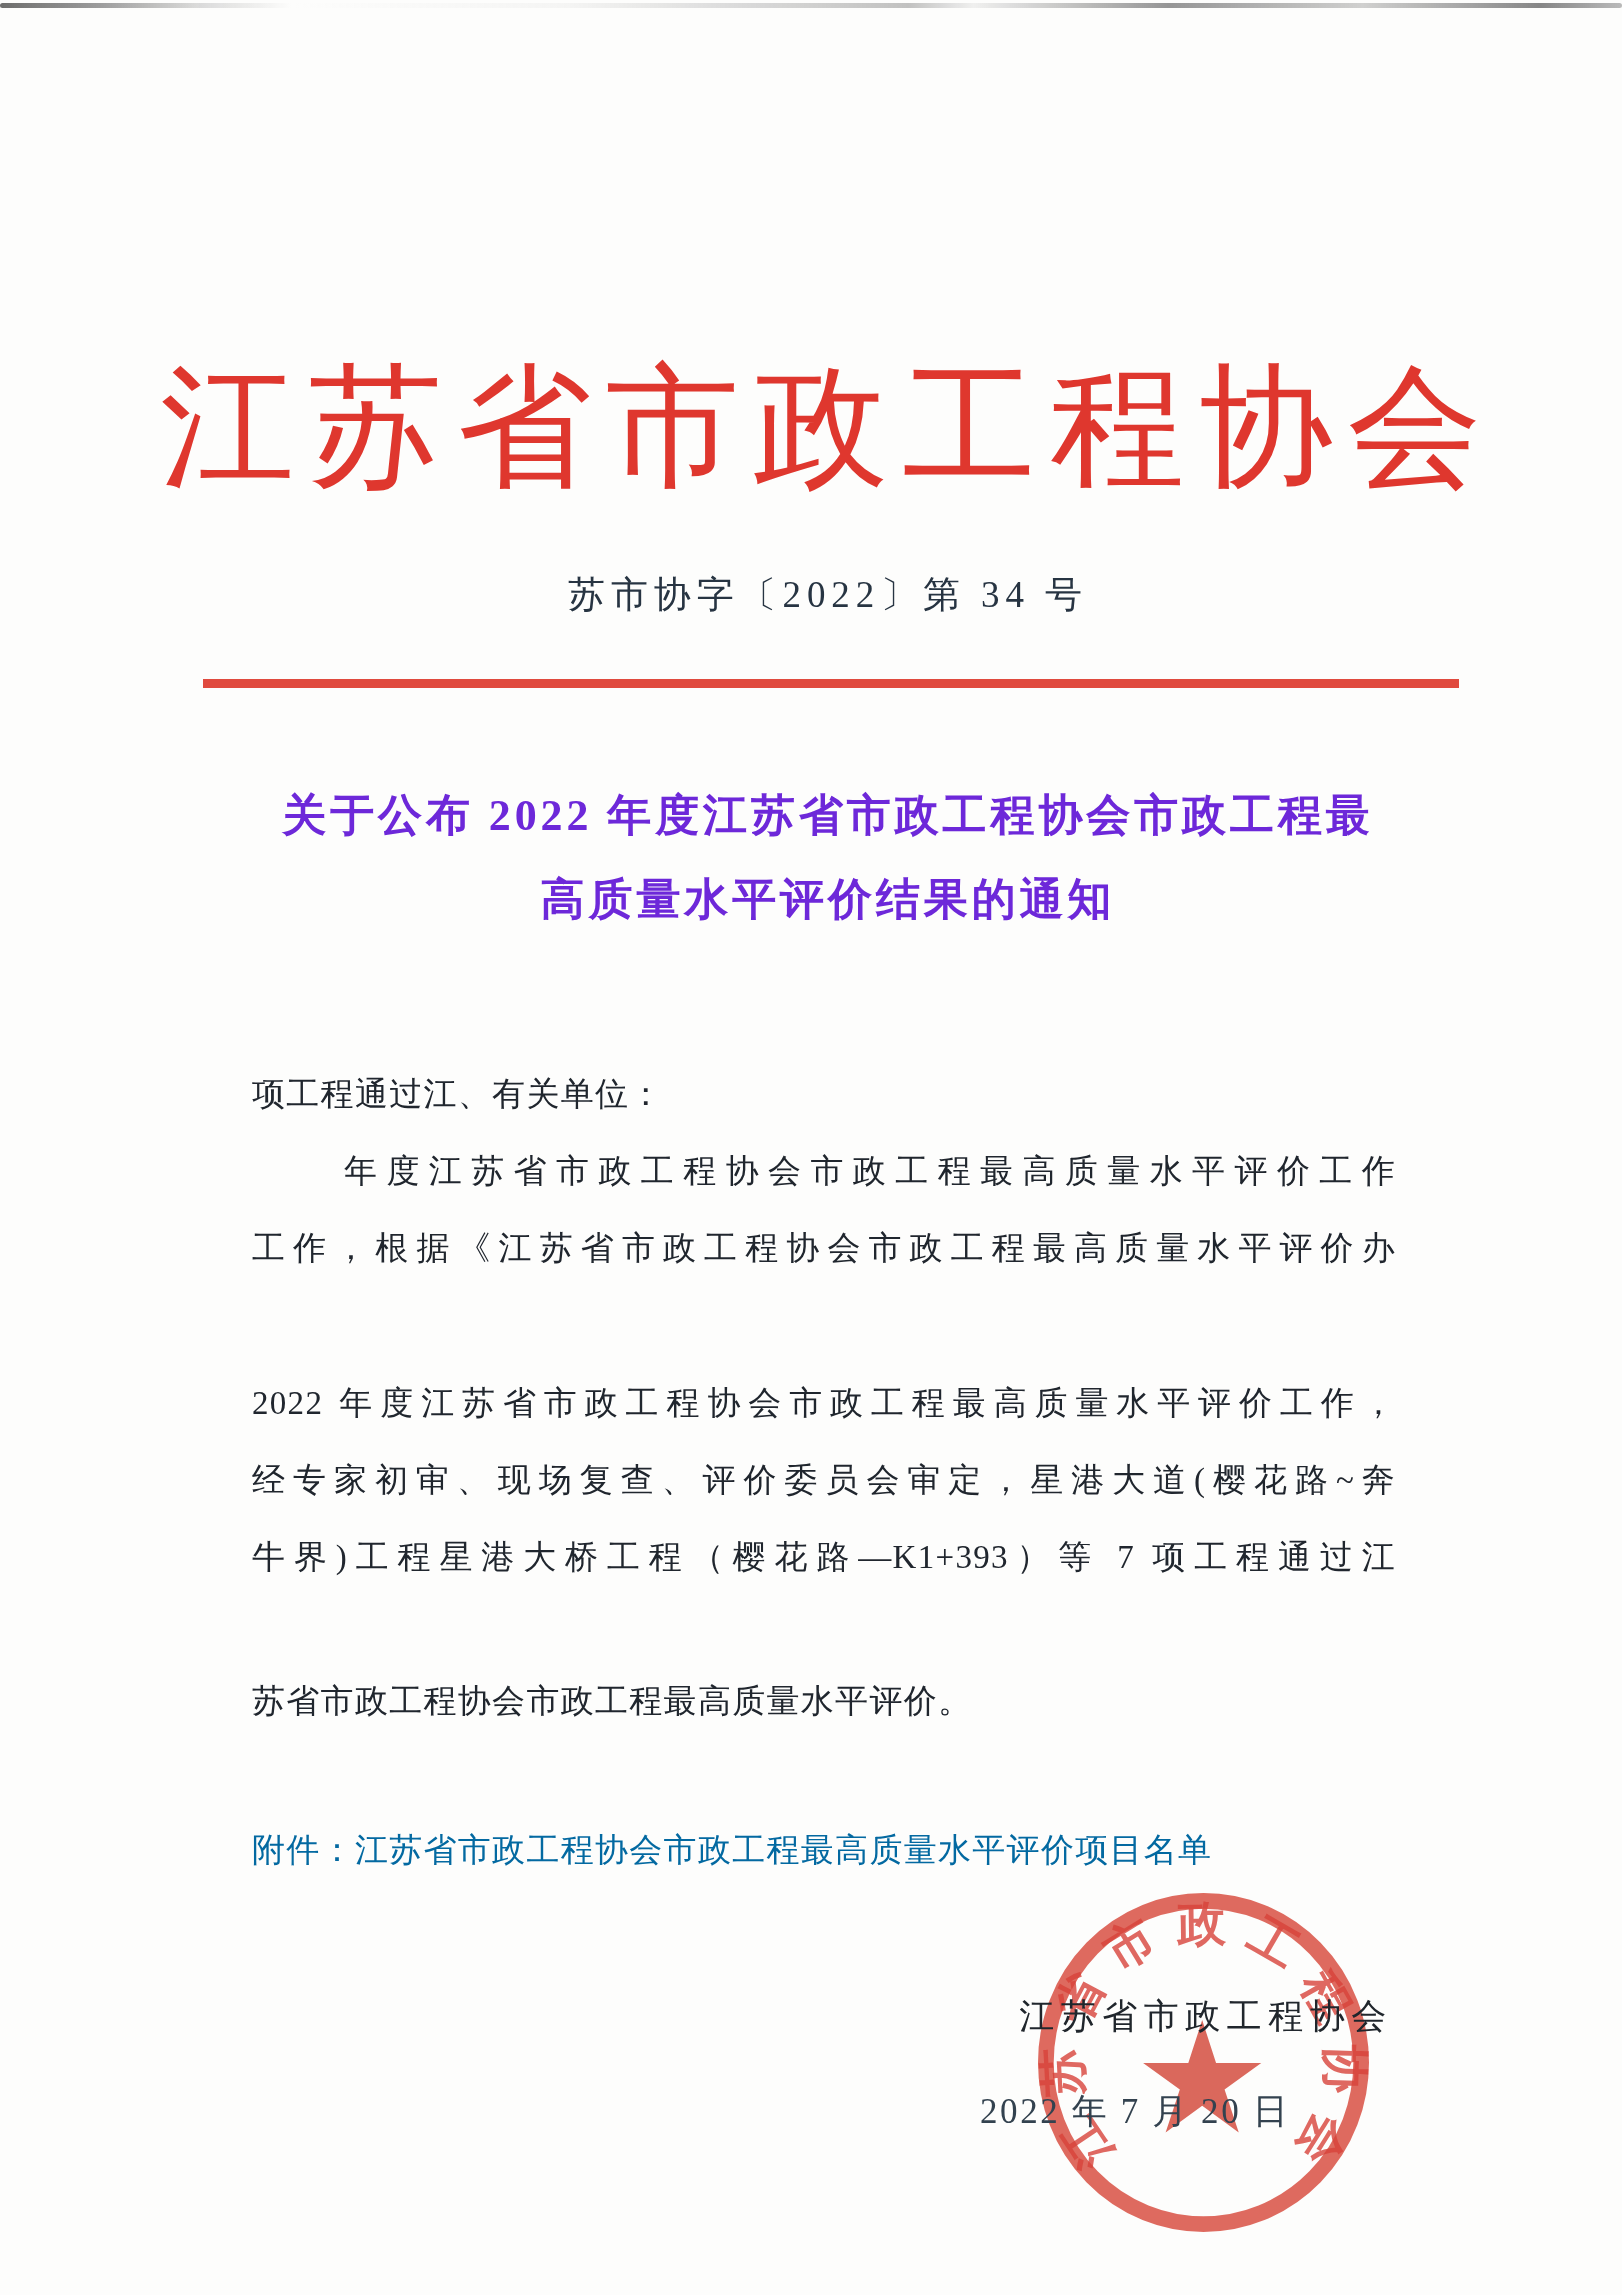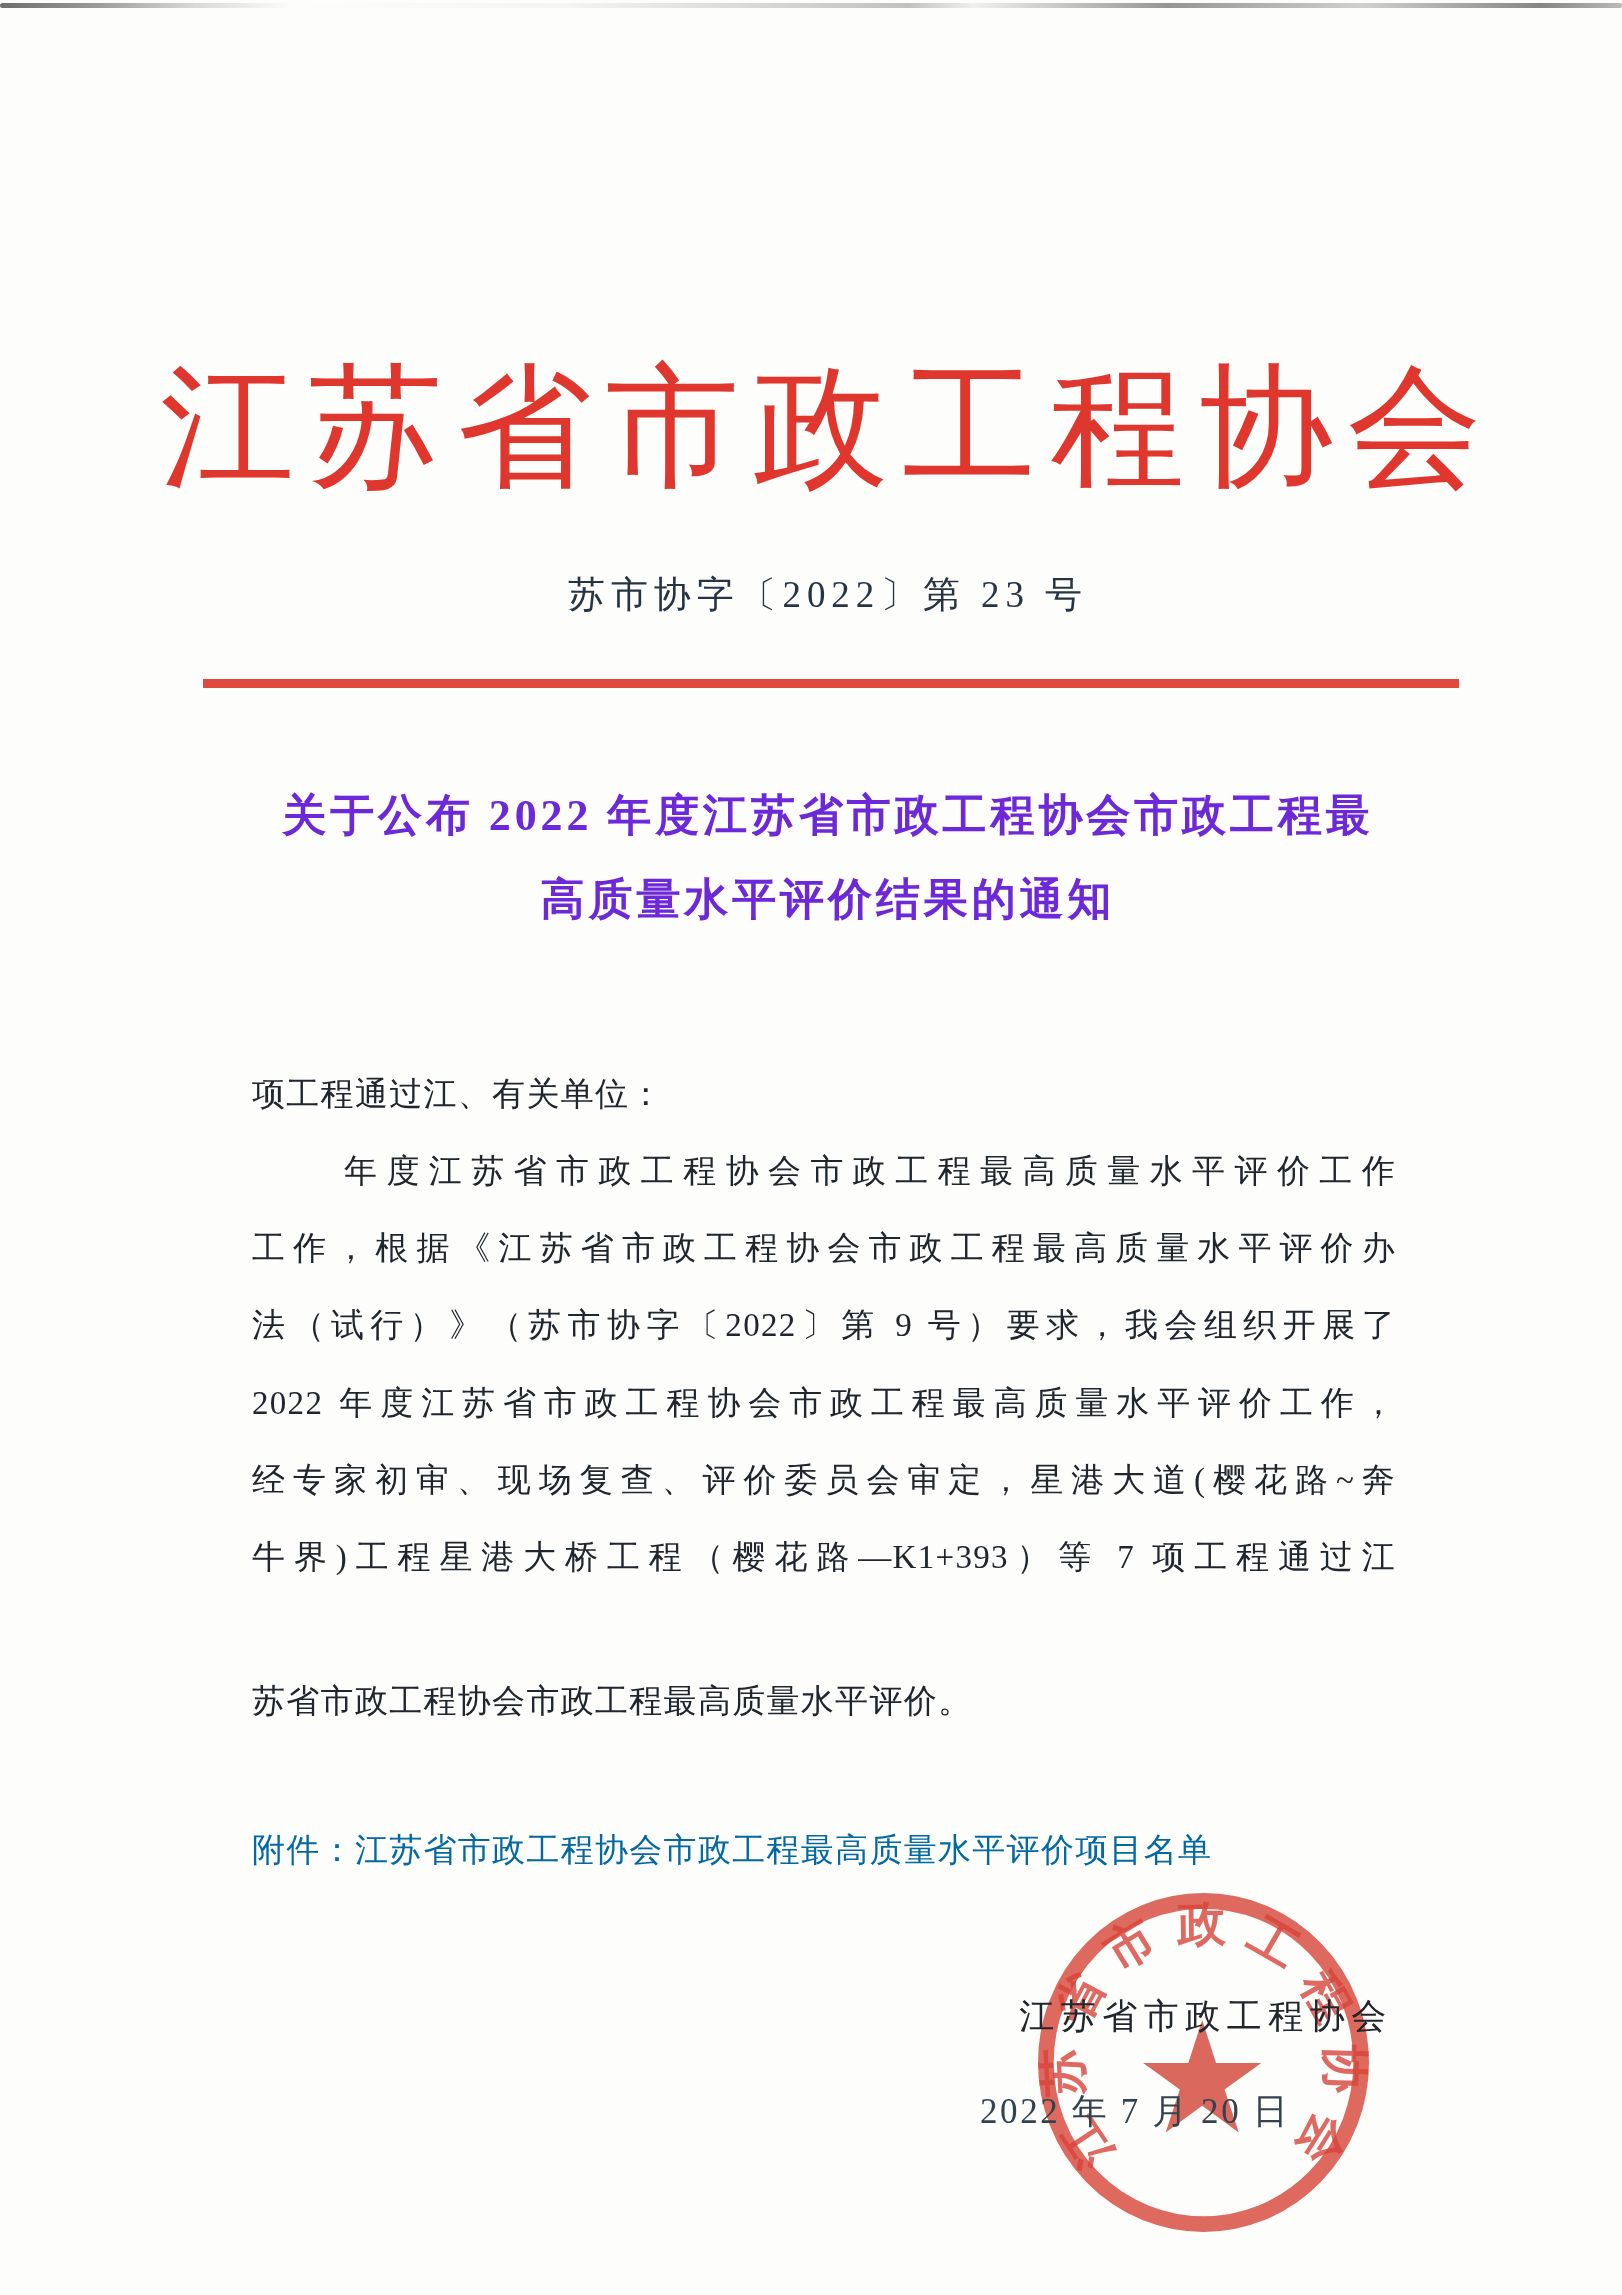--- a/index.html
+++ b/index.html
@@ -73,32 +73,31 @@
 </style>
 </head>
 <body>
 
 <div class="page">
 
   <div class="scan-edge"></div>
 
   <div class="org-title">江苏省市政工程协会</div>
 
-  <div class="doc-number">苏市协字〔2022〕第 23 号</div>
+  <div class="doc-number">苏市协字〔2022〕第 34 号</div>
 
   <div class="red-rule"></div>
 
   <div class="notice-title l1">关于公布 2022 年度江苏省市政工程协会市政工程最</div>
   <div class="notice-title l2">高质量水平评价结果的通知</div>
 
   <div class="body-line" style="top:1055px">项工程通过江、有关单位：</div>
 
   <div class="body-line just indent" style="top:1132px">年度江苏省市政工程协会市政工程最高质量水平评价工作</div>
   <div class="body-line just" style="top:1209px">工作，根据《江苏省市政工程协会市政工程最高质量水平评价办</div>
-  <div class="body-line just" style="top:1286px">法（试行）》（苏市协字〔2022〕第 9 号）要求，我会组织开展了</div>
   <div class="body-line just" style="top:1364px">2022 年度江苏省市政工程协会市政工程最高质量水平评价工作，</div>
   <div class="body-line just" style="top:1441px">经专家初审、现场复查、评价委员会审定，星港大道(樱花路~奔</div>
   <div class="body-line just" style="top:1518px">牛界)工程星港大桥工程（樱花路—K1+393）等 7 项工程通过江</div>
   <div class="body-line" style="top:1662px">苏省市政工程协会市政工程最高质量水平评价。</div>
 
   <div class="attachment">附件：江苏省市政工程协会市政工程最高质量水平评价项目名单</div>
 
   <div class="seal">
     <svg viewBox="0 0 506 518" xmlns="http://www.w3.org/2000/svg">
       <ellipse cx="253" cy="259" rx="241" ry="247" fill="none" stroke="#d7493c" stroke-width="24" stroke-opacity="0.82"></ellipse>

